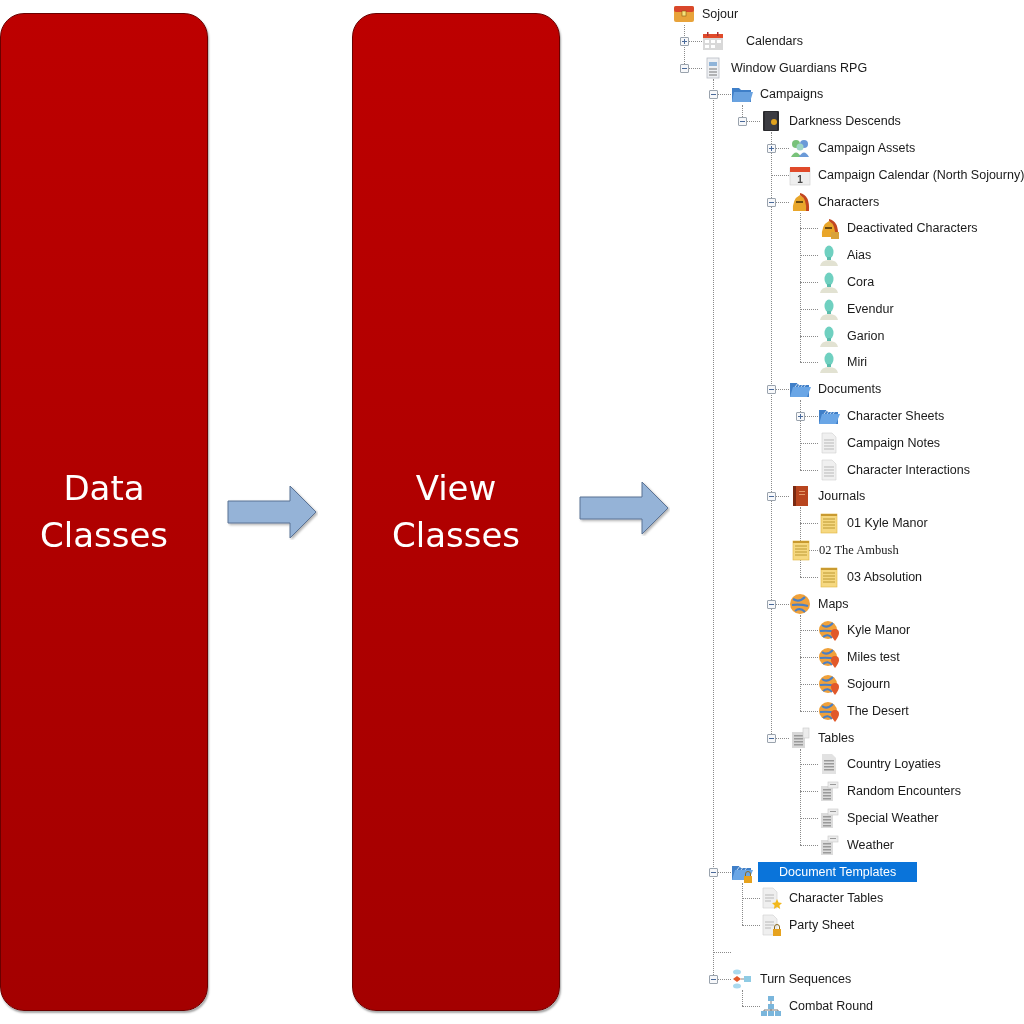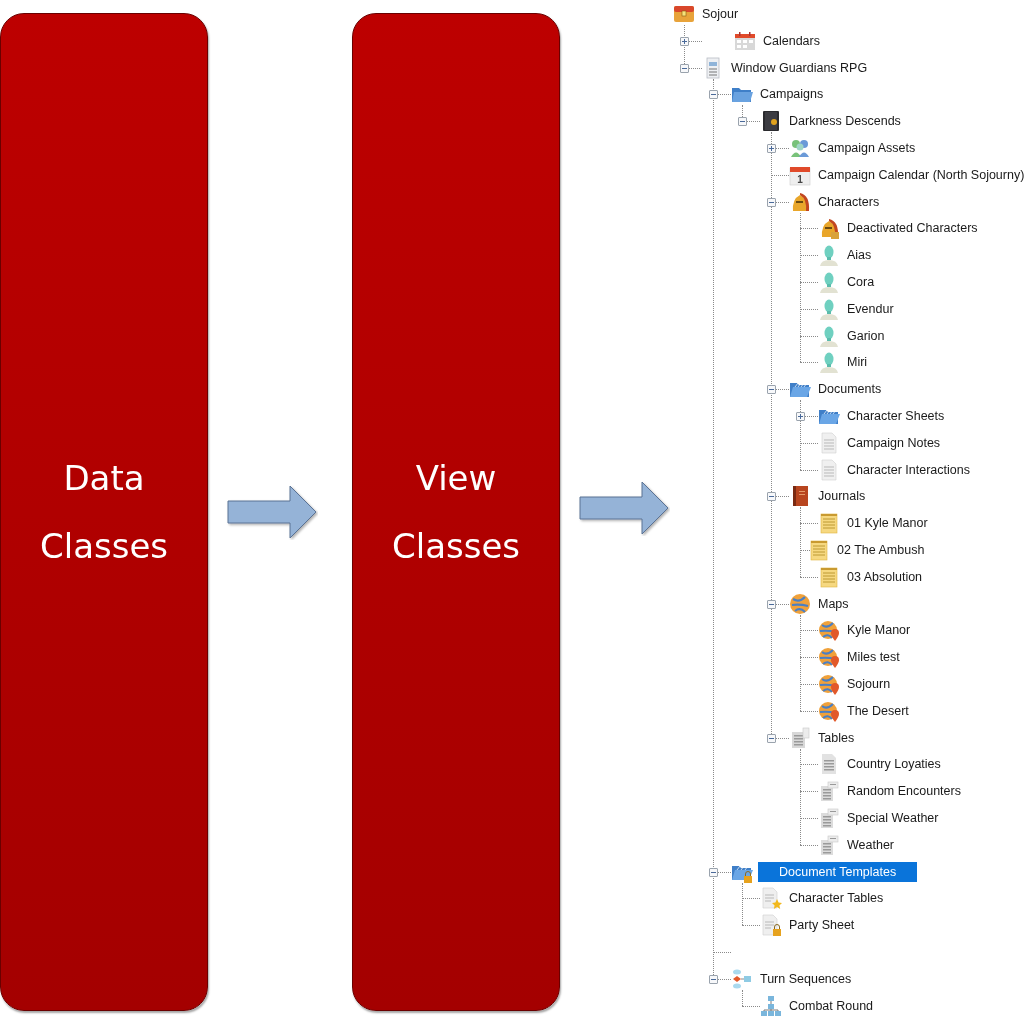--- a/index.html
+++ b/index.html
@@ -9,21 +9,21 @@
     border-radius: 24px;
     background: linear-gradient(to bottom, #bd0000 0%, #b00000 50%, #a40000 100%);
     box-shadow: 1px 2px 2px rgba(0,0,0,0.35);
     border: 1px solid #6a0000;
     box-sizing: border-box;
     display: flex; align-items: center; justify-content: center;
   }
   .panel-left { left: 0; }
   .panel-right { left: 352px; }
   .panel-label {
-    color: #ffffff; font-family: "DejaVu Sans", sans-serif; font-size: 34px; line-height: 68px;
+    color: #ffffff; font-family: "DejaVu Sans", sans-serif; font-size: 34px; line-height: 47px;
     text-align: center; white-space: pre-line; margin-top: 0px;
   }
   .arrow { position: absolute; width: 92px; height: 56px; }
   .arrow-1 { left: 226px; top: 484px; }
   .arrow-2 { left: 578px; top: 480px; }
 
   .tree { position: absolute; left: 0; top: 0; width: 1024px; height: 1024px; }
   .node { position: absolute; height: 22px; display: flex; align-items: center; }
   .node .icon { width: 22px; height: 22px; display: inline-block; position: relative; flex: 0 0 22px; }
   .node .label { font-size: 12.5px; color: #1a1a1a; margin-left: 5px; white-space: nowrap; padding: 2px 2px; }
@@ -114,21 +114,21 @@
     <div class="vline" style="left: 742px; top: 989.8px; height: 15.8px;"></div>
     <div class="node" style="left: 673px; top: 3px;">
       <span class="icon"><svg width="22" height="22" viewBox="0 0 22 22">
           <rect x="1" y="3" width="20" height="16" rx="2" fill="#e8a33a"></rect>
           <rect x="1" y="3" width="20" height="6" rx="2" fill="#d9472b"></rect>
           <rect x="9" y="8" width="4" height="5" fill="#f6e27a" stroke="#8a5a10" stroke-width="0.6"></rect>
         </svg></span>
       <span class="label">Sojour</span>
     </div>
     <div class="toggle plus" style="left: 680px; top: 36.8px;"></div>
-    <div class="node" style="left: 734px; top: 29.8px;">
+    <div class="node" style="left: 702px; top: 29.8px; gap: 15px;">
       <span class="icon"><svg width="22" height="22" viewBox="0 0 22 22">
           <rect x="1" y="5" width="20" height="15" fill="#d8d8d8"></rect>
           <rect x="1" y="4" width="20" height="4" fill="#e04a2a"></rect>
           <g fill="#fff">
             <rect x="3" y="10" width="4" height="3"></rect>
             <rect x="9" y="10" width="4" height="3"></rect>
             <rect x="15" y="10" width="4" height="3"></rect>
             <rect x="3" y="15" width="4" height="3"></rect>
             <rect x="9" y="15" width="4" height="3"></rect>
           </g>
@@ -314,21 +314,21 @@
           <g stroke="#b08a20" stroke-width="0.8">
             <line x1="5" y1="7" x2="17" y2="7"></line>
             <line x1="5" y1="10" x2="17" y2="10"></line>
             <line x1="5" y1="13" x2="17" y2="13"></line>
             <line x1="5" y1="16" x2="17" y2="16"></line>
           </g>
           <rect x="3" y="2" width="16" height="2" fill="#c99a30"></rect>
         </svg></span>
       <span class="label">01 Kyle Manor</span>
     </div>
-    <div class="node" style="left: 808px; top: 539px;">
+    <div class="node" style="left: 790px; top: 539px; font-family: Liberation Serif, serif;">
       <span class="icon"><svg width="22" height="22" viewBox="0 0 22 22">
           <rect x="3" y="2" width="16" height="19" fill="#f6d880" stroke="#e0b440" stroke-width="0.6"></rect>
           <g stroke="#b08a20" stroke-width="0.8">
             <line x1="5" y1="7" x2="17" y2="7"></line>
             <line x1="5" y1="10" x2="17" y2="10"></line>
             <line x1="5" y1="13" x2="17" y2="13"></line>
             <line x1="5" y1="16" x2="17" y2="16"></line>
           </g>
           <rect x="3" y="2" width="16" height="2" fill="#c99a30"></rect>
         </svg></span>

